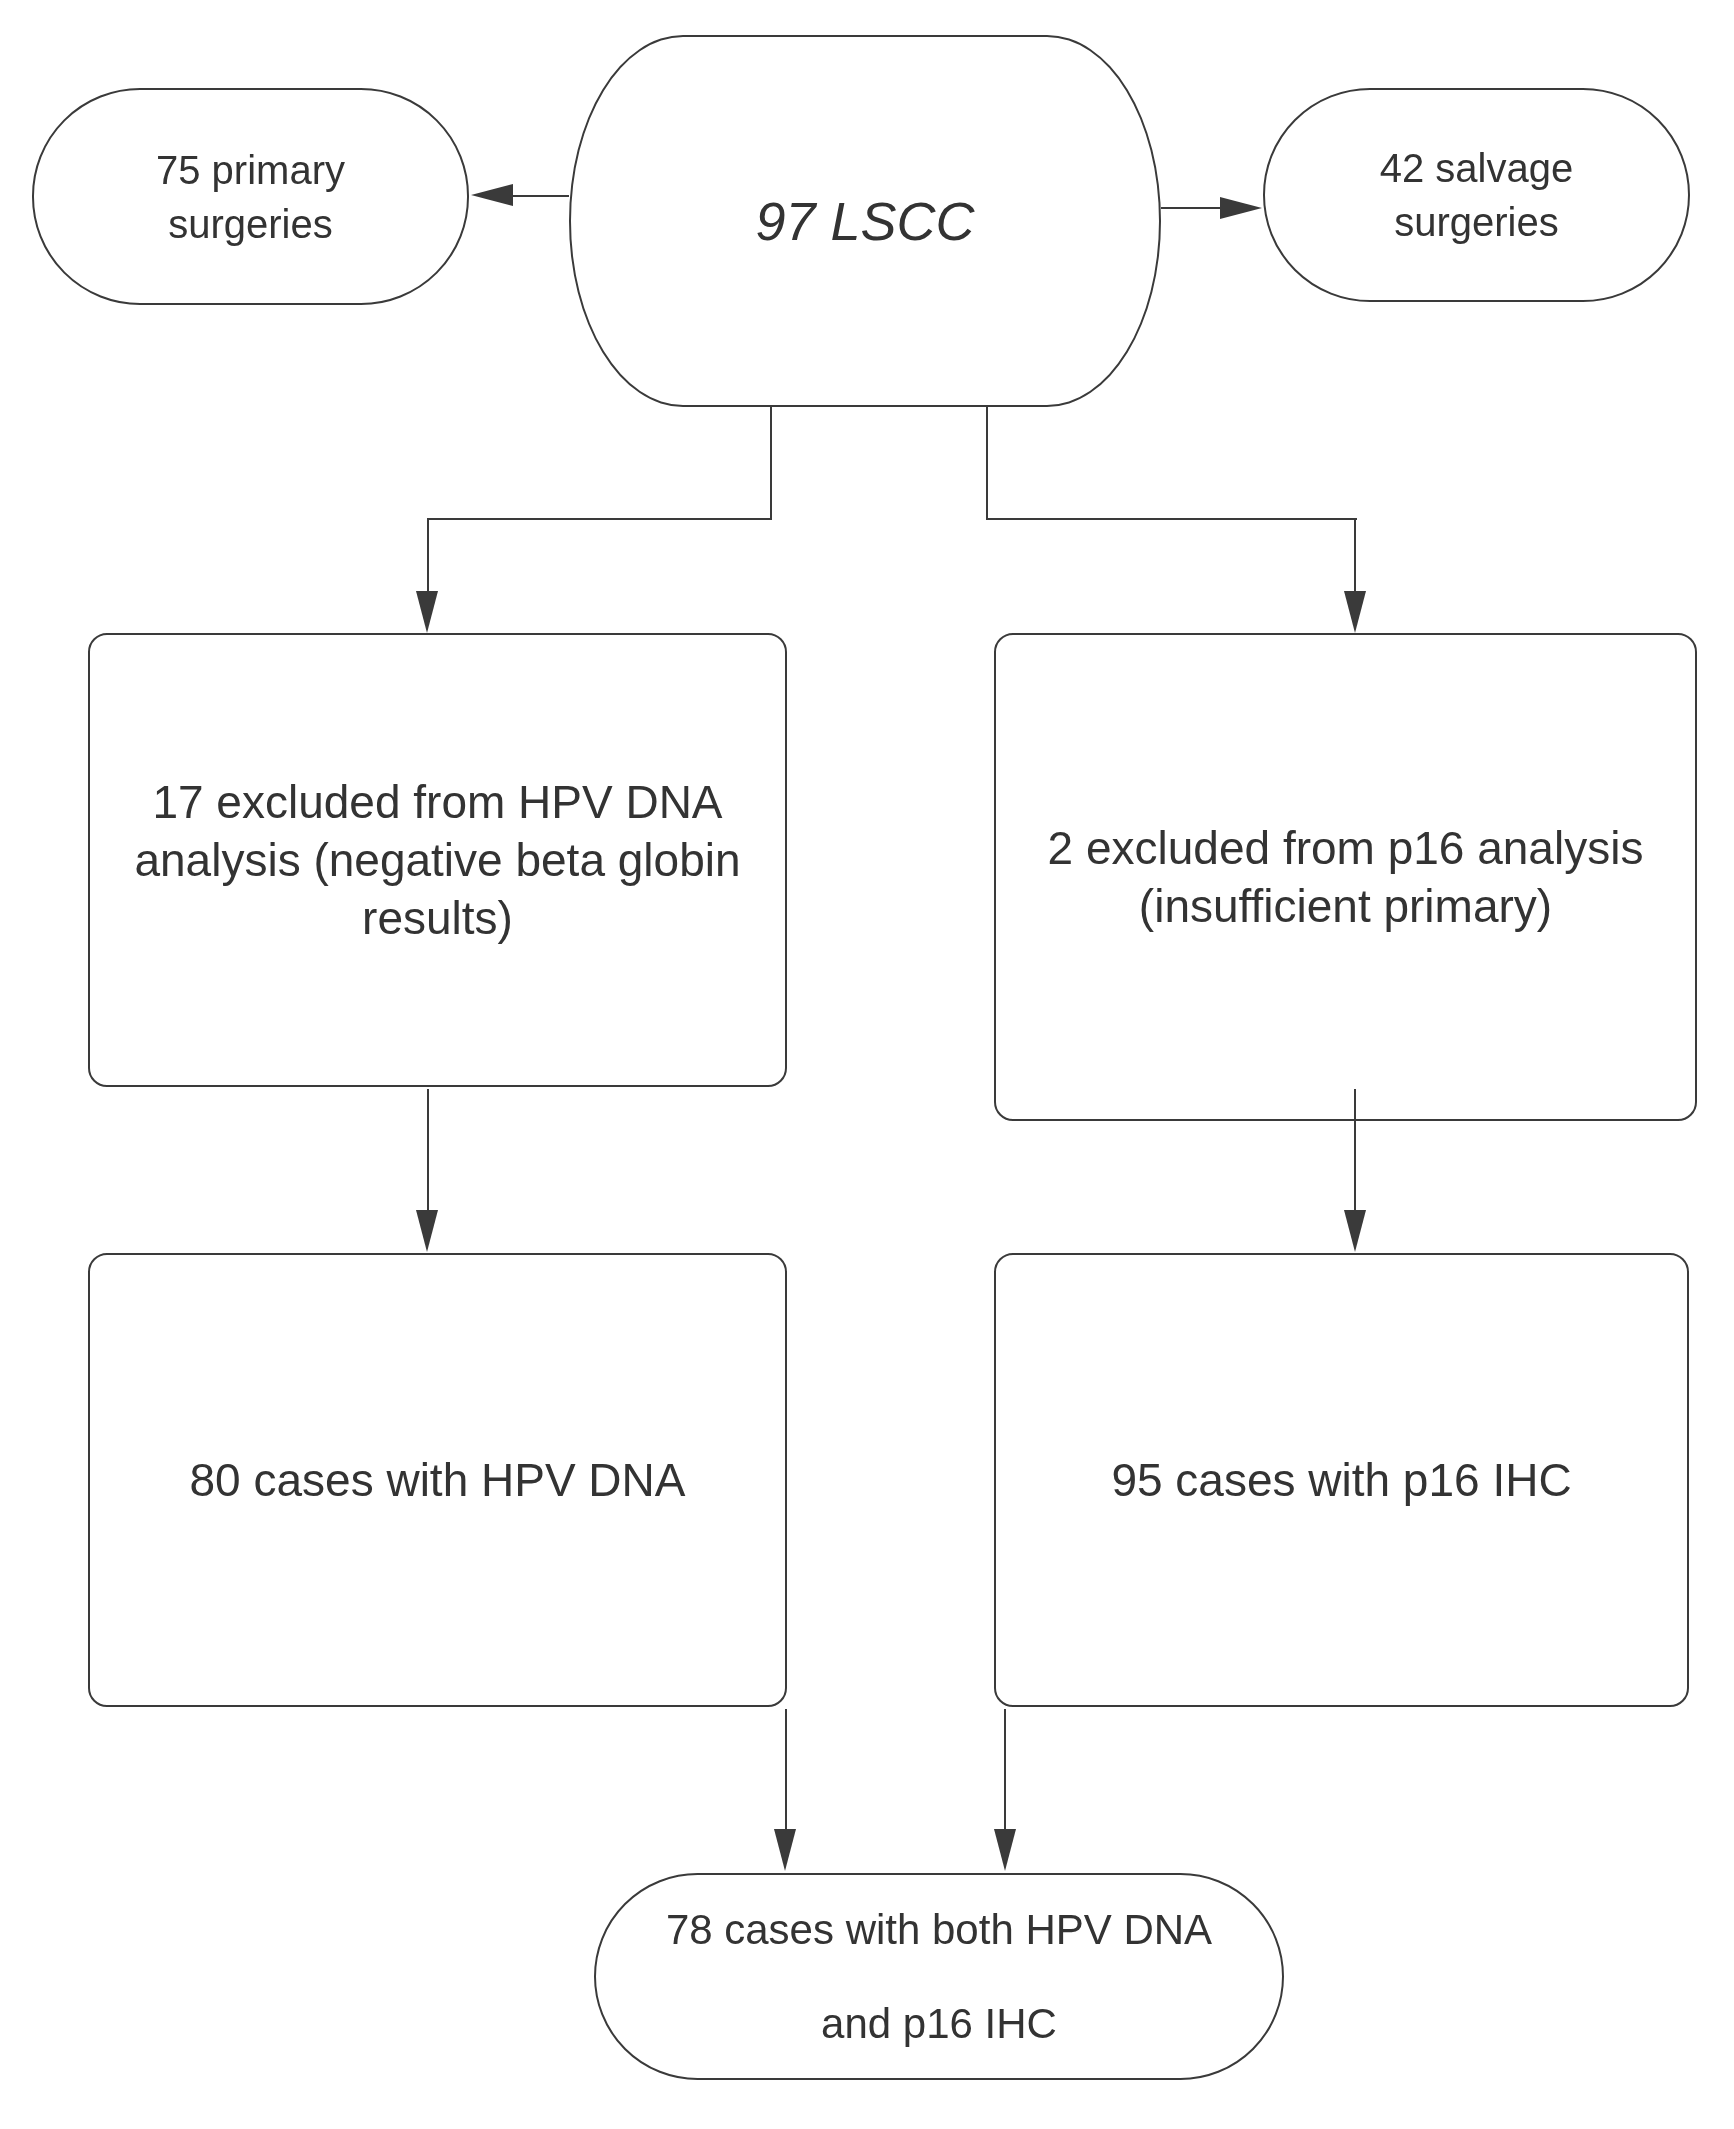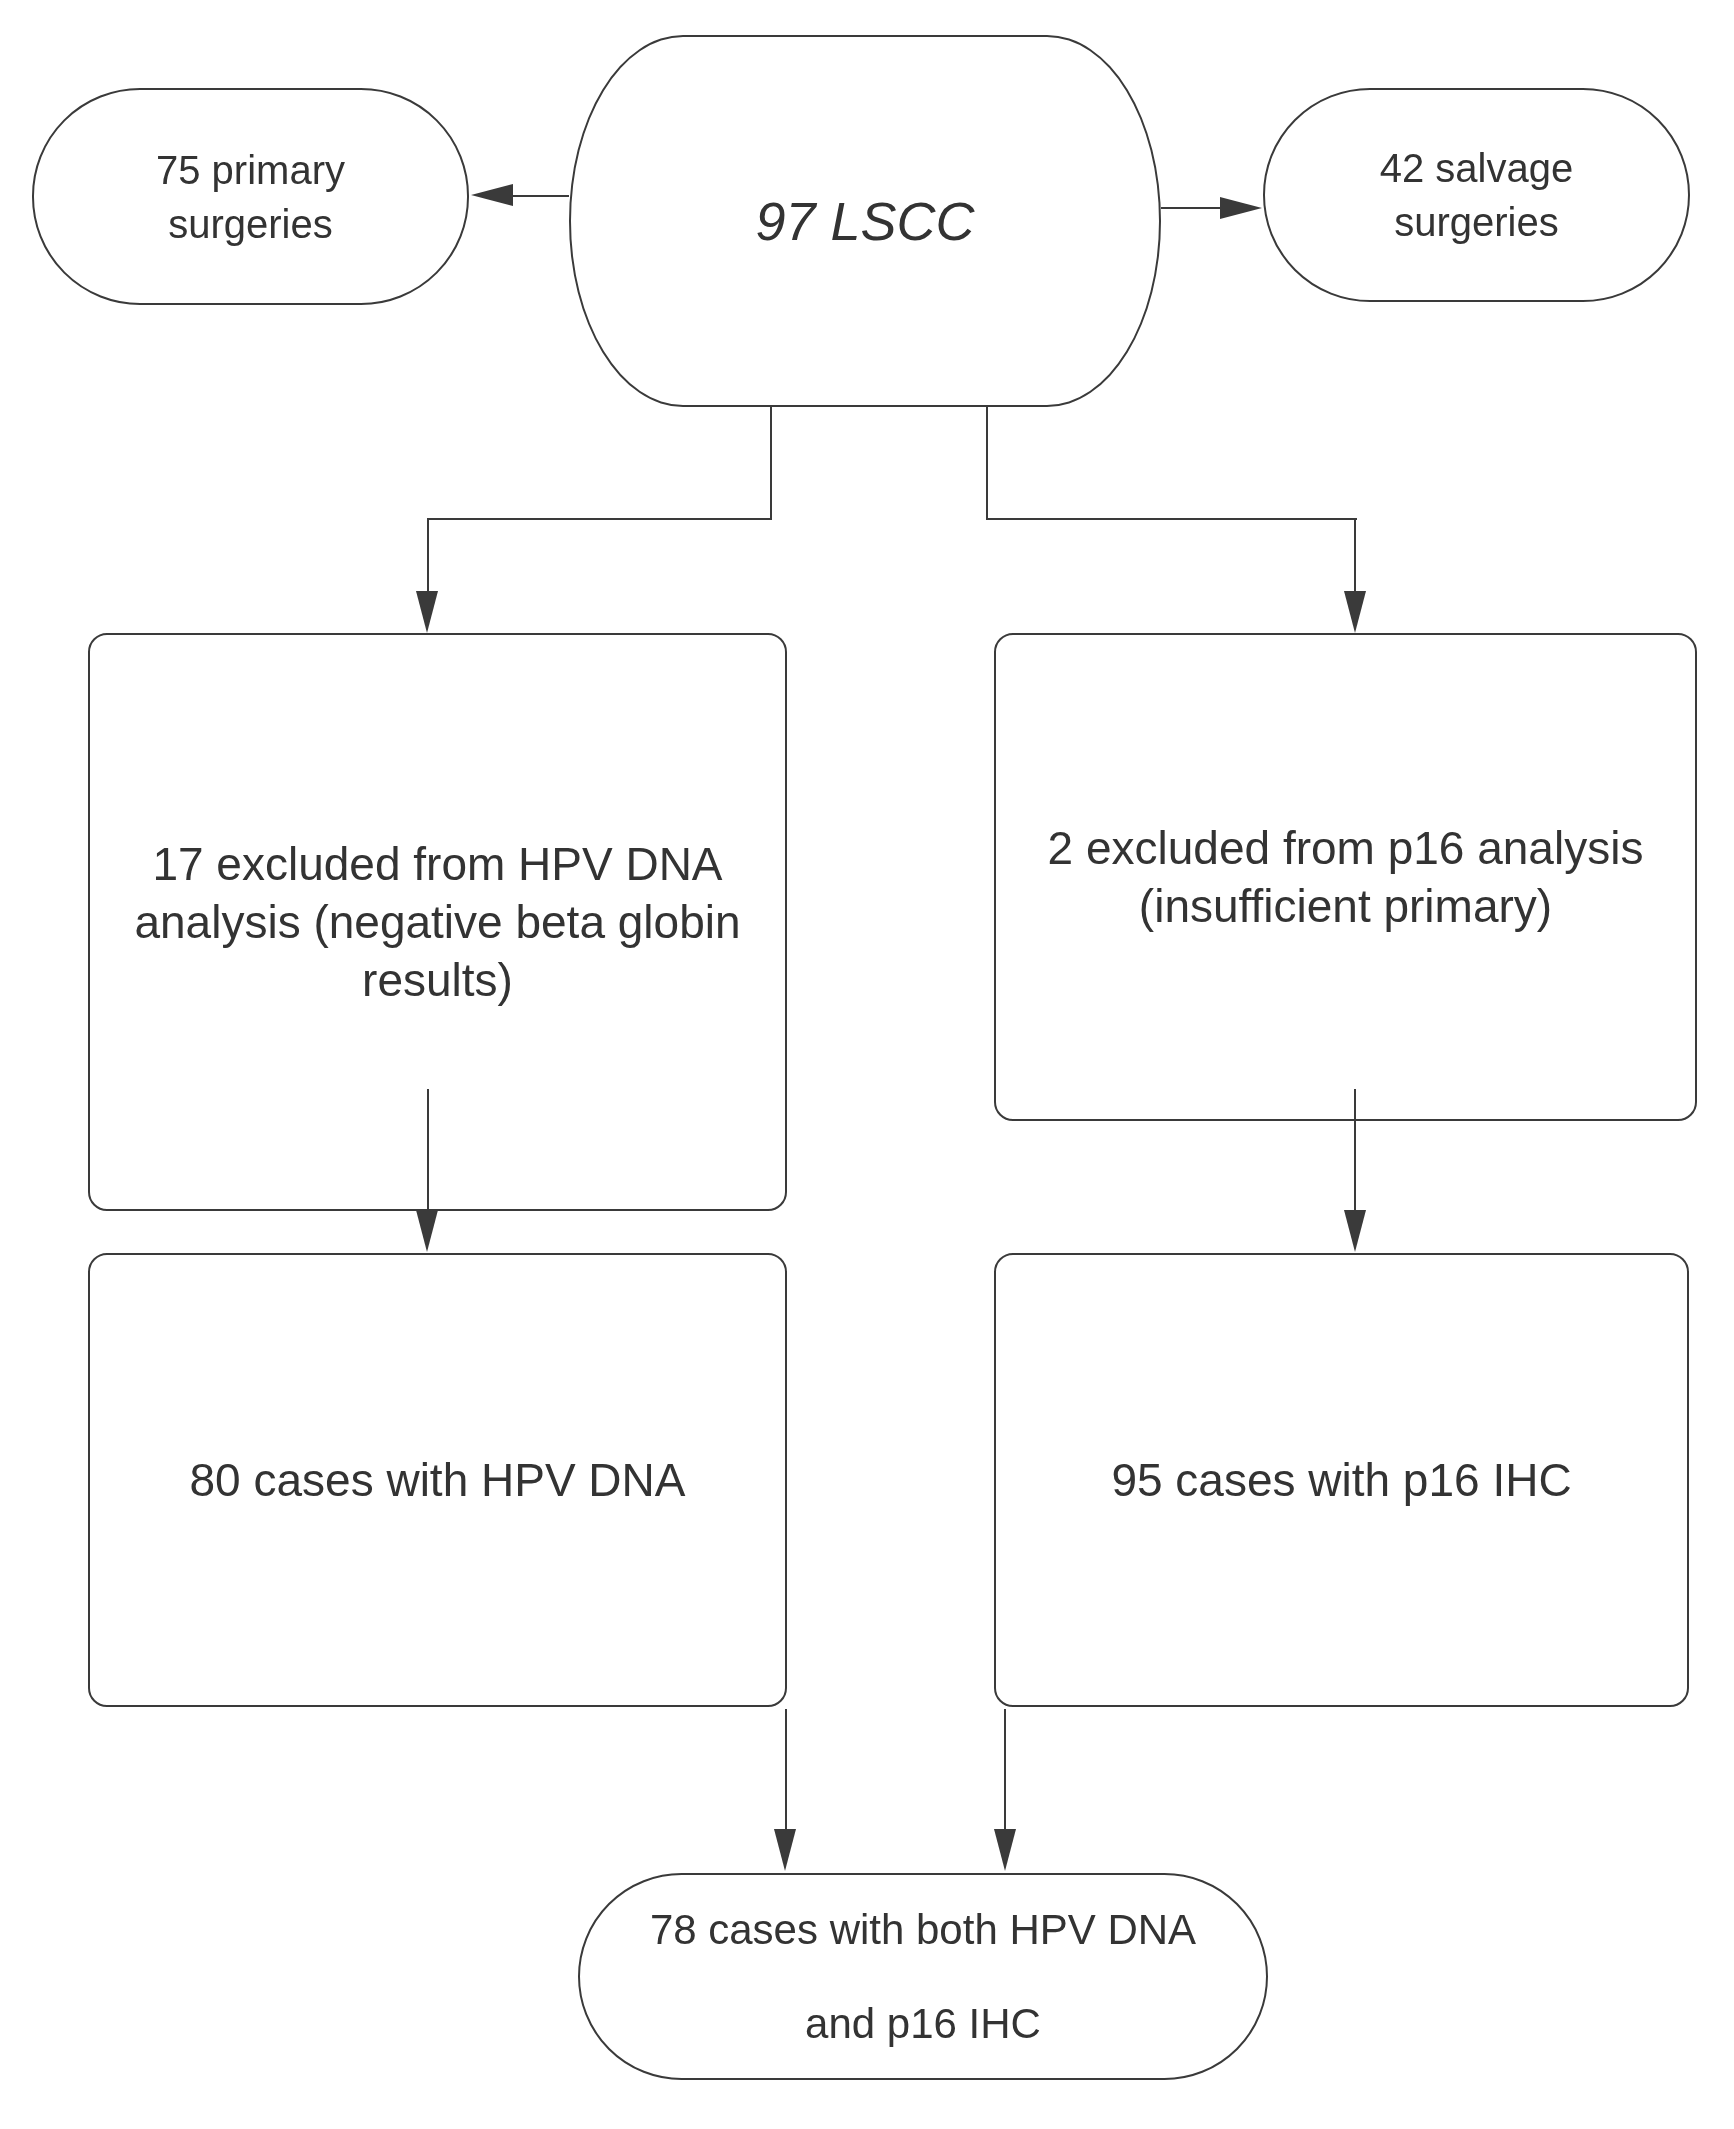--- a/index.html
+++ b/index.html
@@ -90,40 +90,40 @@
 
   <div class="node barrel" style="left:569px; top:35px; width:592px; height:372px; border-radius:114px / 186px;">
     <div class="txtline">97 LSCC</div>
   </div>
 
   <div class="node stadium-sm" style="left:1263px; top:88px; width:427px; height:214px; border-radius:107px;">
     <div class="txtline">42 salvage</div>
     <div class="txtline">surgeries</div>
   </div>
 
-  <div class="node rect-node" style="left:88px; top:633px; width:699px; height:578px;">
+  <div class="node rect-node" style="left:88px; top:633px; width:699px; height:454px;">
     <div class="txtline">17 excluded from HPV DNA</div>
     <div class="txtline">analysis (negative beta globin</div>
     <div class="txtline">results)</div>
   </div>
 
   <div class="node rect-node" style="left:994px; top:633px; width:703px; height:488px;">
     <div class="txtline">2 excluded from p16 analysis</div>
     <div class="txtline">(insufficient primary)</div>
   </div>
 
   <div class="node rect-node" style="left:88px; top:1253px; width:699px; height:454px;">
     <div class="txtline">80 cases with HPV DNA</div>
   </div>
 
   <div class="node rect-node" style="left:994px; top:1253px; width:695px; height:454px;">
     <div class="txtline">95 cases with p16 IHC</div>
   </div>
 
-  <div class="node stadium-bottom" style="left:578px; top:1873px; width:690px; height:207px; border-radius:104px;gap:35px;">
+  <div class="node stadium-bottom" style="left:594px; top:1873px; width:690px; height:207px; border-radius:104px;gap:35px;">
     <div class="txtline">78 cases with both HPV DNA</div>
     <div class="txtline">and p16 IHC</div>
   </div>
 
   <div>
     <div class="cline" style="left:512px; top:195px; width:57px; height:2px;"></div>
     <div class="ahead ahead-left" style="left:471px; top:184px;"></div>
   </div>
 
   <div>

